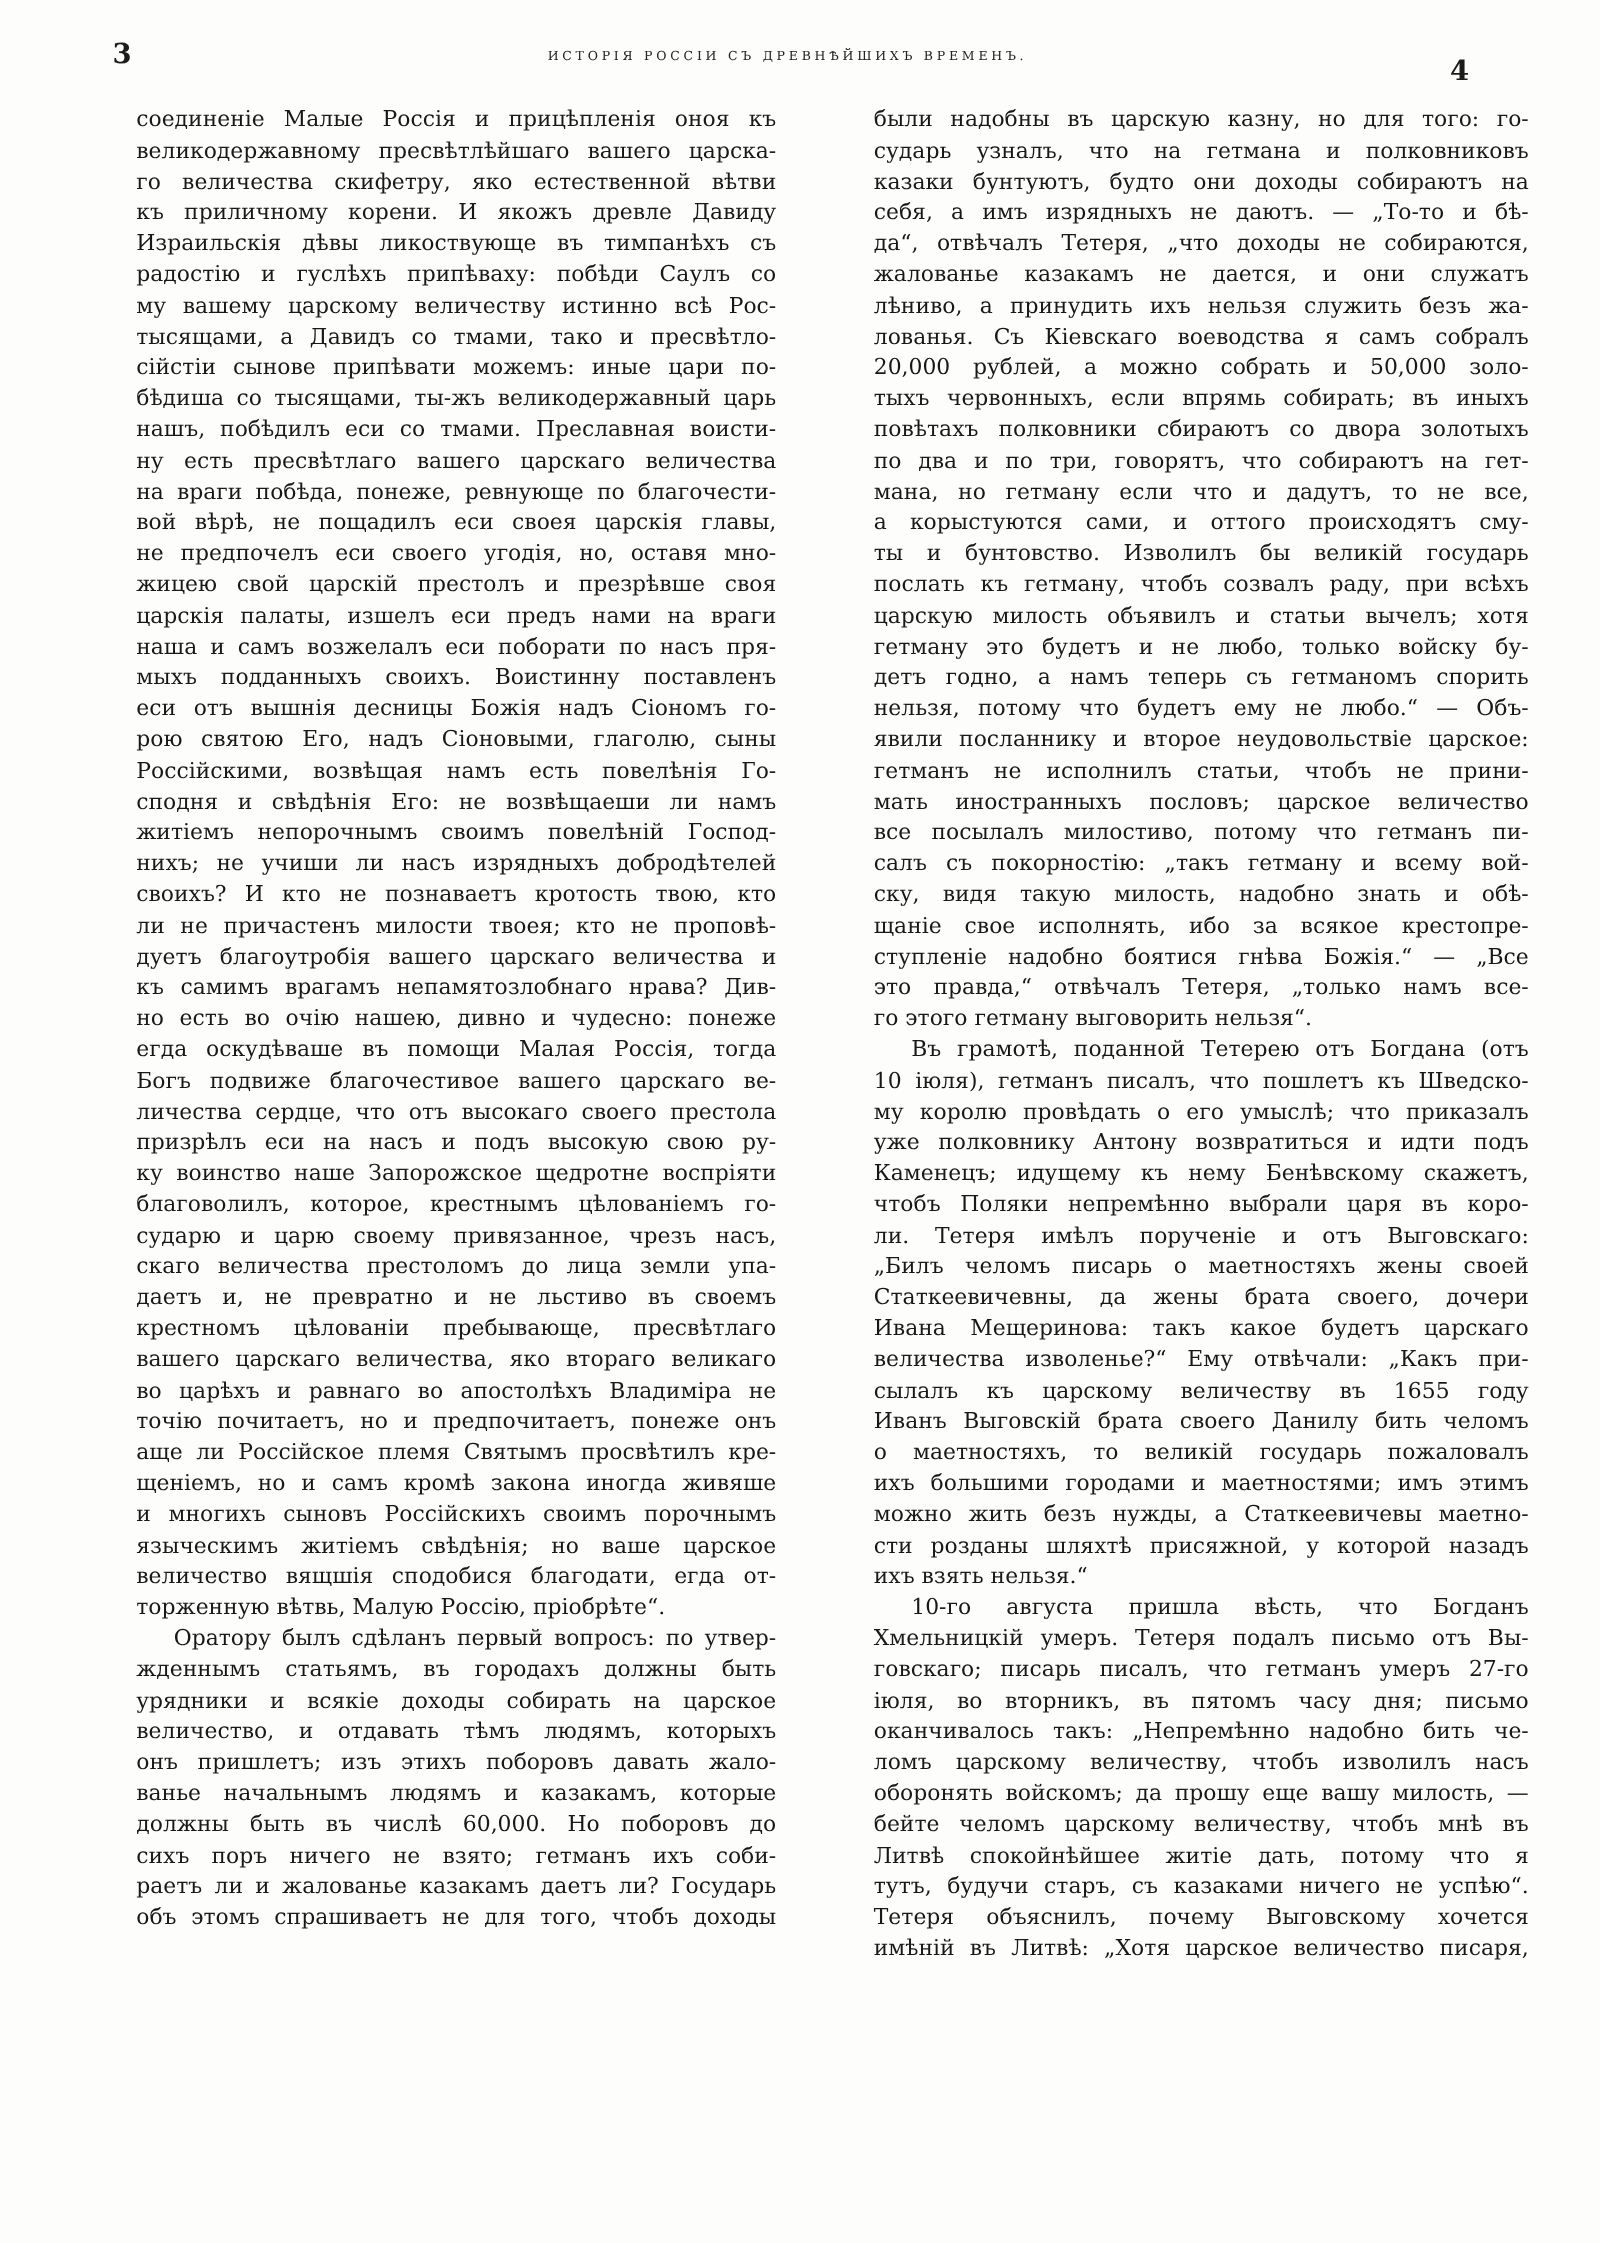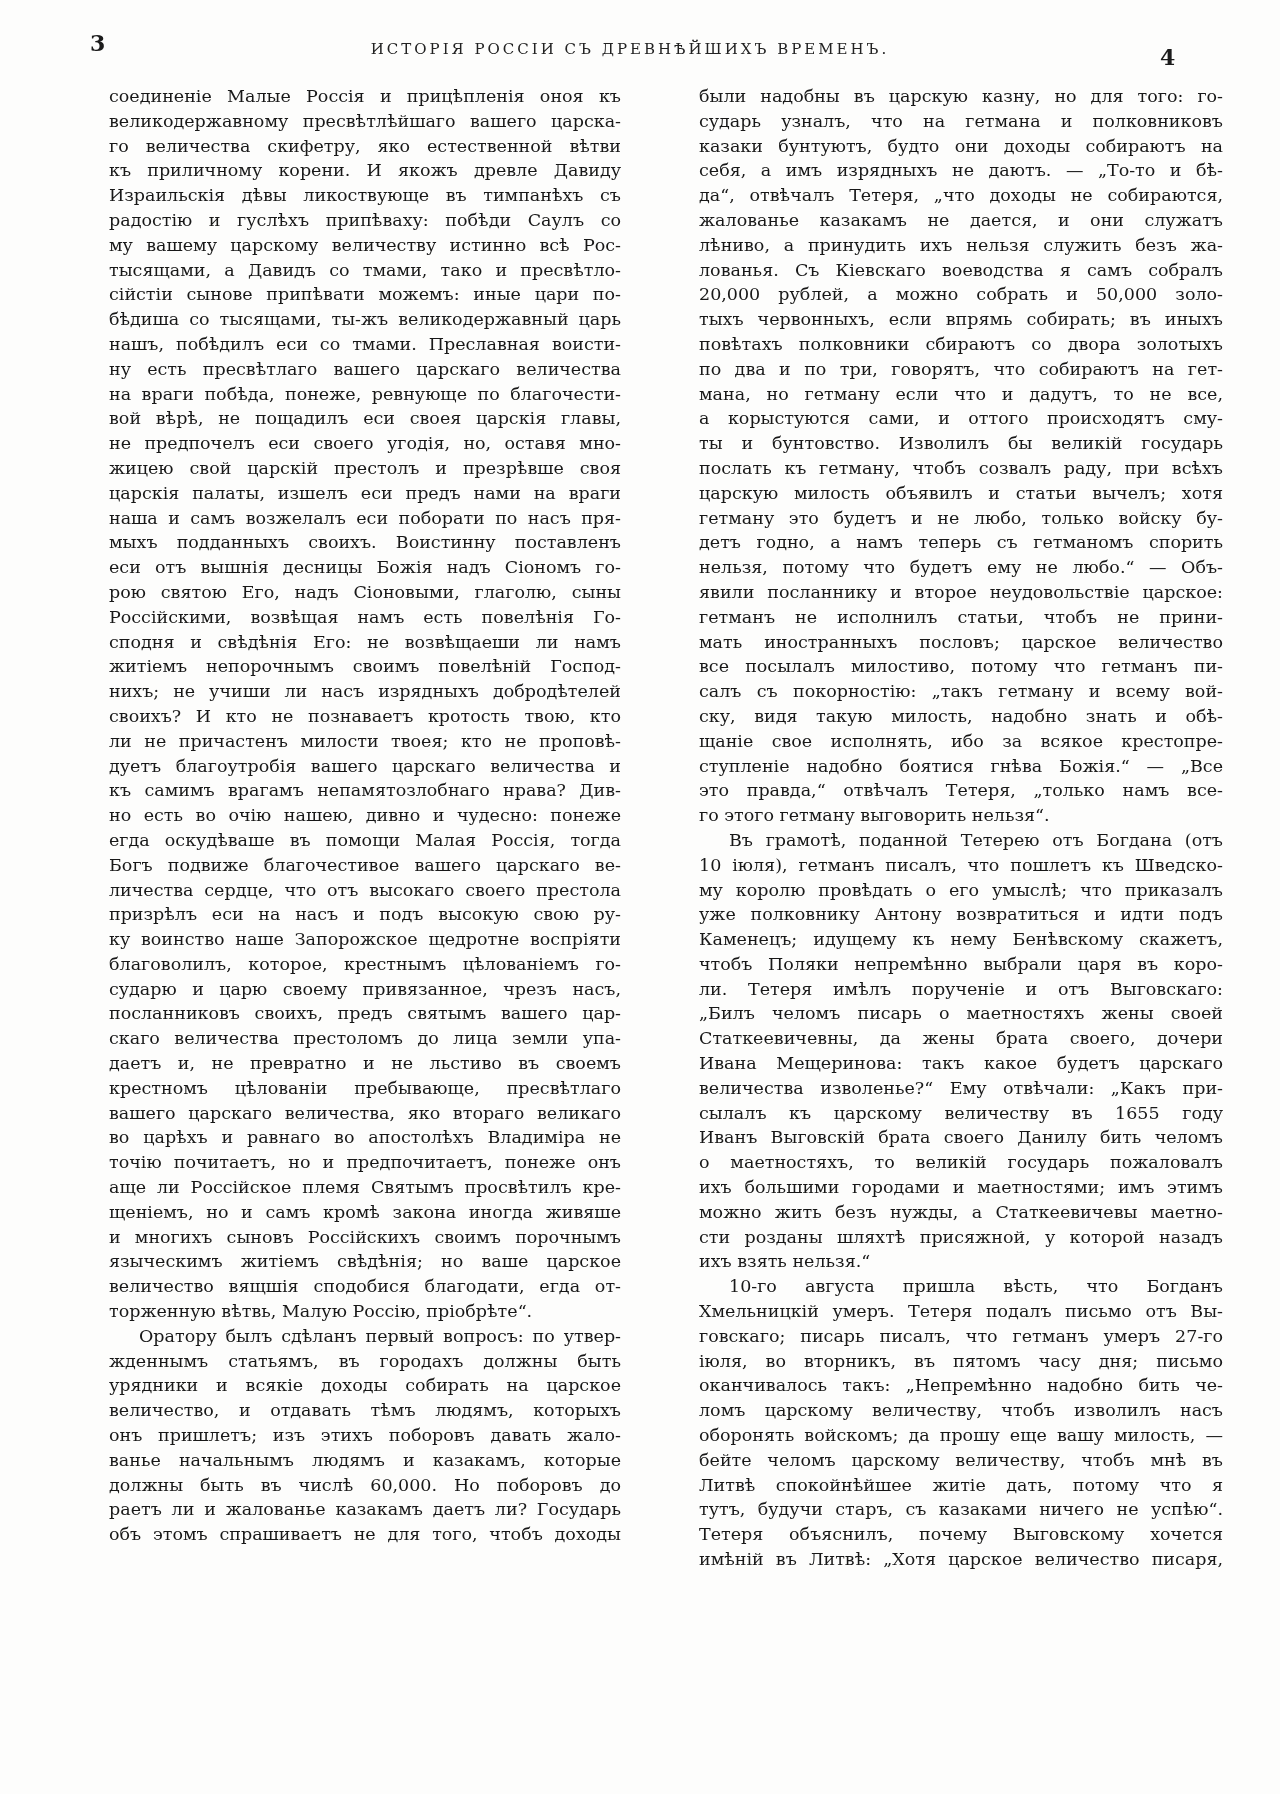--- a/index.html
+++ b/index.html
@@ -19,21 +19,21 @@
     color: #1c1c1c;
   }
   .pagenum-left { left: 90px; top: 30px; }
   .pagenum-right { left: 1160px; top: 44px; }
   .running-title {
     position: absolute;
     top: 40px;
     left: 85px;
     width: 1090px;
     text-align: center;
-    font-size: 15px;
+    font-size: 10px;
     letter-spacing: 3px;
     white-space: nowrap;
     color: #222222;
   }
   .columns {
     position: absolute;
     top: 84px;
     left: 85px;
     display: flex;
   }
@@ -92,40 +92,40 @@
         <div class="line">дуетъ благоутробія вашего царскаго величества и</div>
         <div class="line">къ самимъ врагамъ непамятозлобнаго нрава? Див-</div>
         <div class="line">но есть во очію нашею, дивно и чудесно: понеже</div>
         <div class="line">егда оскудѣваше въ помощи Малая Россія, тогда</div>
         <div class="line">Богъ подвиже благочестивое вашего царскаго ве-</div>
         <div class="line">личества сердце, что отъ высокаго своего престола</div>
         <div class="line">призрѣлъ еси на насъ и подъ высокую свою ру-</div>
         <div class="line">ку воинство наше Запорожское щедротне воспріяти</div>
         <div class="line">благоволилъ, которое, крестнымъ цѣлованіемъ го-</div>
         <div class="line">сударю и царю своему привязанное, чрезъ насъ,</div>
-        <div class="line">посланниковъ своихъ, предъ святымъ вашего цар-</div>
         <div class="line">скаго величества престоломъ до лица земли упа-</div>
         <div class="line">даетъ и, не превратно и не льстиво въ своемъ</div>
         <div class="line">крестномъ цѣлованіи пребывающе, пресвѣтлаго</div>
         <div class="line">вашего царскаго величества, яко втораго великаго</div>
         <div class="line">во царѣхъ и равнаго во апостолѣхъ Владиміра не</div>
         <div class="line">точію почитаетъ, но и предпочитаетъ, понеже онъ</div>
         <div class="line">аще ли Россійское племя Святымъ просвѣтилъ кре-</div>
         <div class="line">щеніемъ, но и самъ кромѣ закона иногда живяше</div>
         <div class="line">и многихъ сыновъ Россійскихъ своимъ порочнымъ</div>
         <div class="line">языческимъ житіемъ свѣдѣнія; но ваше царское</div>
         <div class="line">величество вящшія сподобися благодати, егда от-</div>
         <div class="line para-end">торженную вѣтвь, Малую Россію, пріобрѣте“.</div>
         <div class="line para-start">Оратору былъ сдѣланъ первый вопросъ: по утвер-</div>
         <div class="line">жденнымъ статьямъ, въ городахъ должны быть</div>
         <div class="line">урядники и всякіе доходы собирать на царское</div>
         <div class="line">величество, и отдавать тѣмъ людямъ, которыхъ</div>
         <div class="line">онъ пришлетъ; изъ этихъ поборовъ давать жало-</div>
         <div class="line">ванье начальнымъ людямъ и казакамъ, которые</div>
         <div class="line">должны быть въ числѣ 60,000. Но поборовъ до</div>
+        <div class="line">сихъ поръ ничего не взято; гетманъ ихъ соби-</div>
         <div class="line">раетъ ли и жалованье казакамъ даетъ ли? Государь</div>
         <div class="line">объ этомъ спрашиваетъ не для того, чтобъ доходы</div>
       </div>
     <div class="col-gap"></div>
     <div class="col col-right">
         <div class="line">были надобны въ царскую казну, но для того: го-</div>
         <div class="line">сударь узналъ, что на гетмана и полковниковъ</div>
         <div class="line">казаки бунтуютъ, будто они доходы собираютъ на</div>
         <div class="line">себя, а имъ изрядныхъ не даютъ. — „То-то и бѣ-</div>
         <div class="line">да“, отвѣчалъ Тетеря, „что доходы не собираются,</div>

